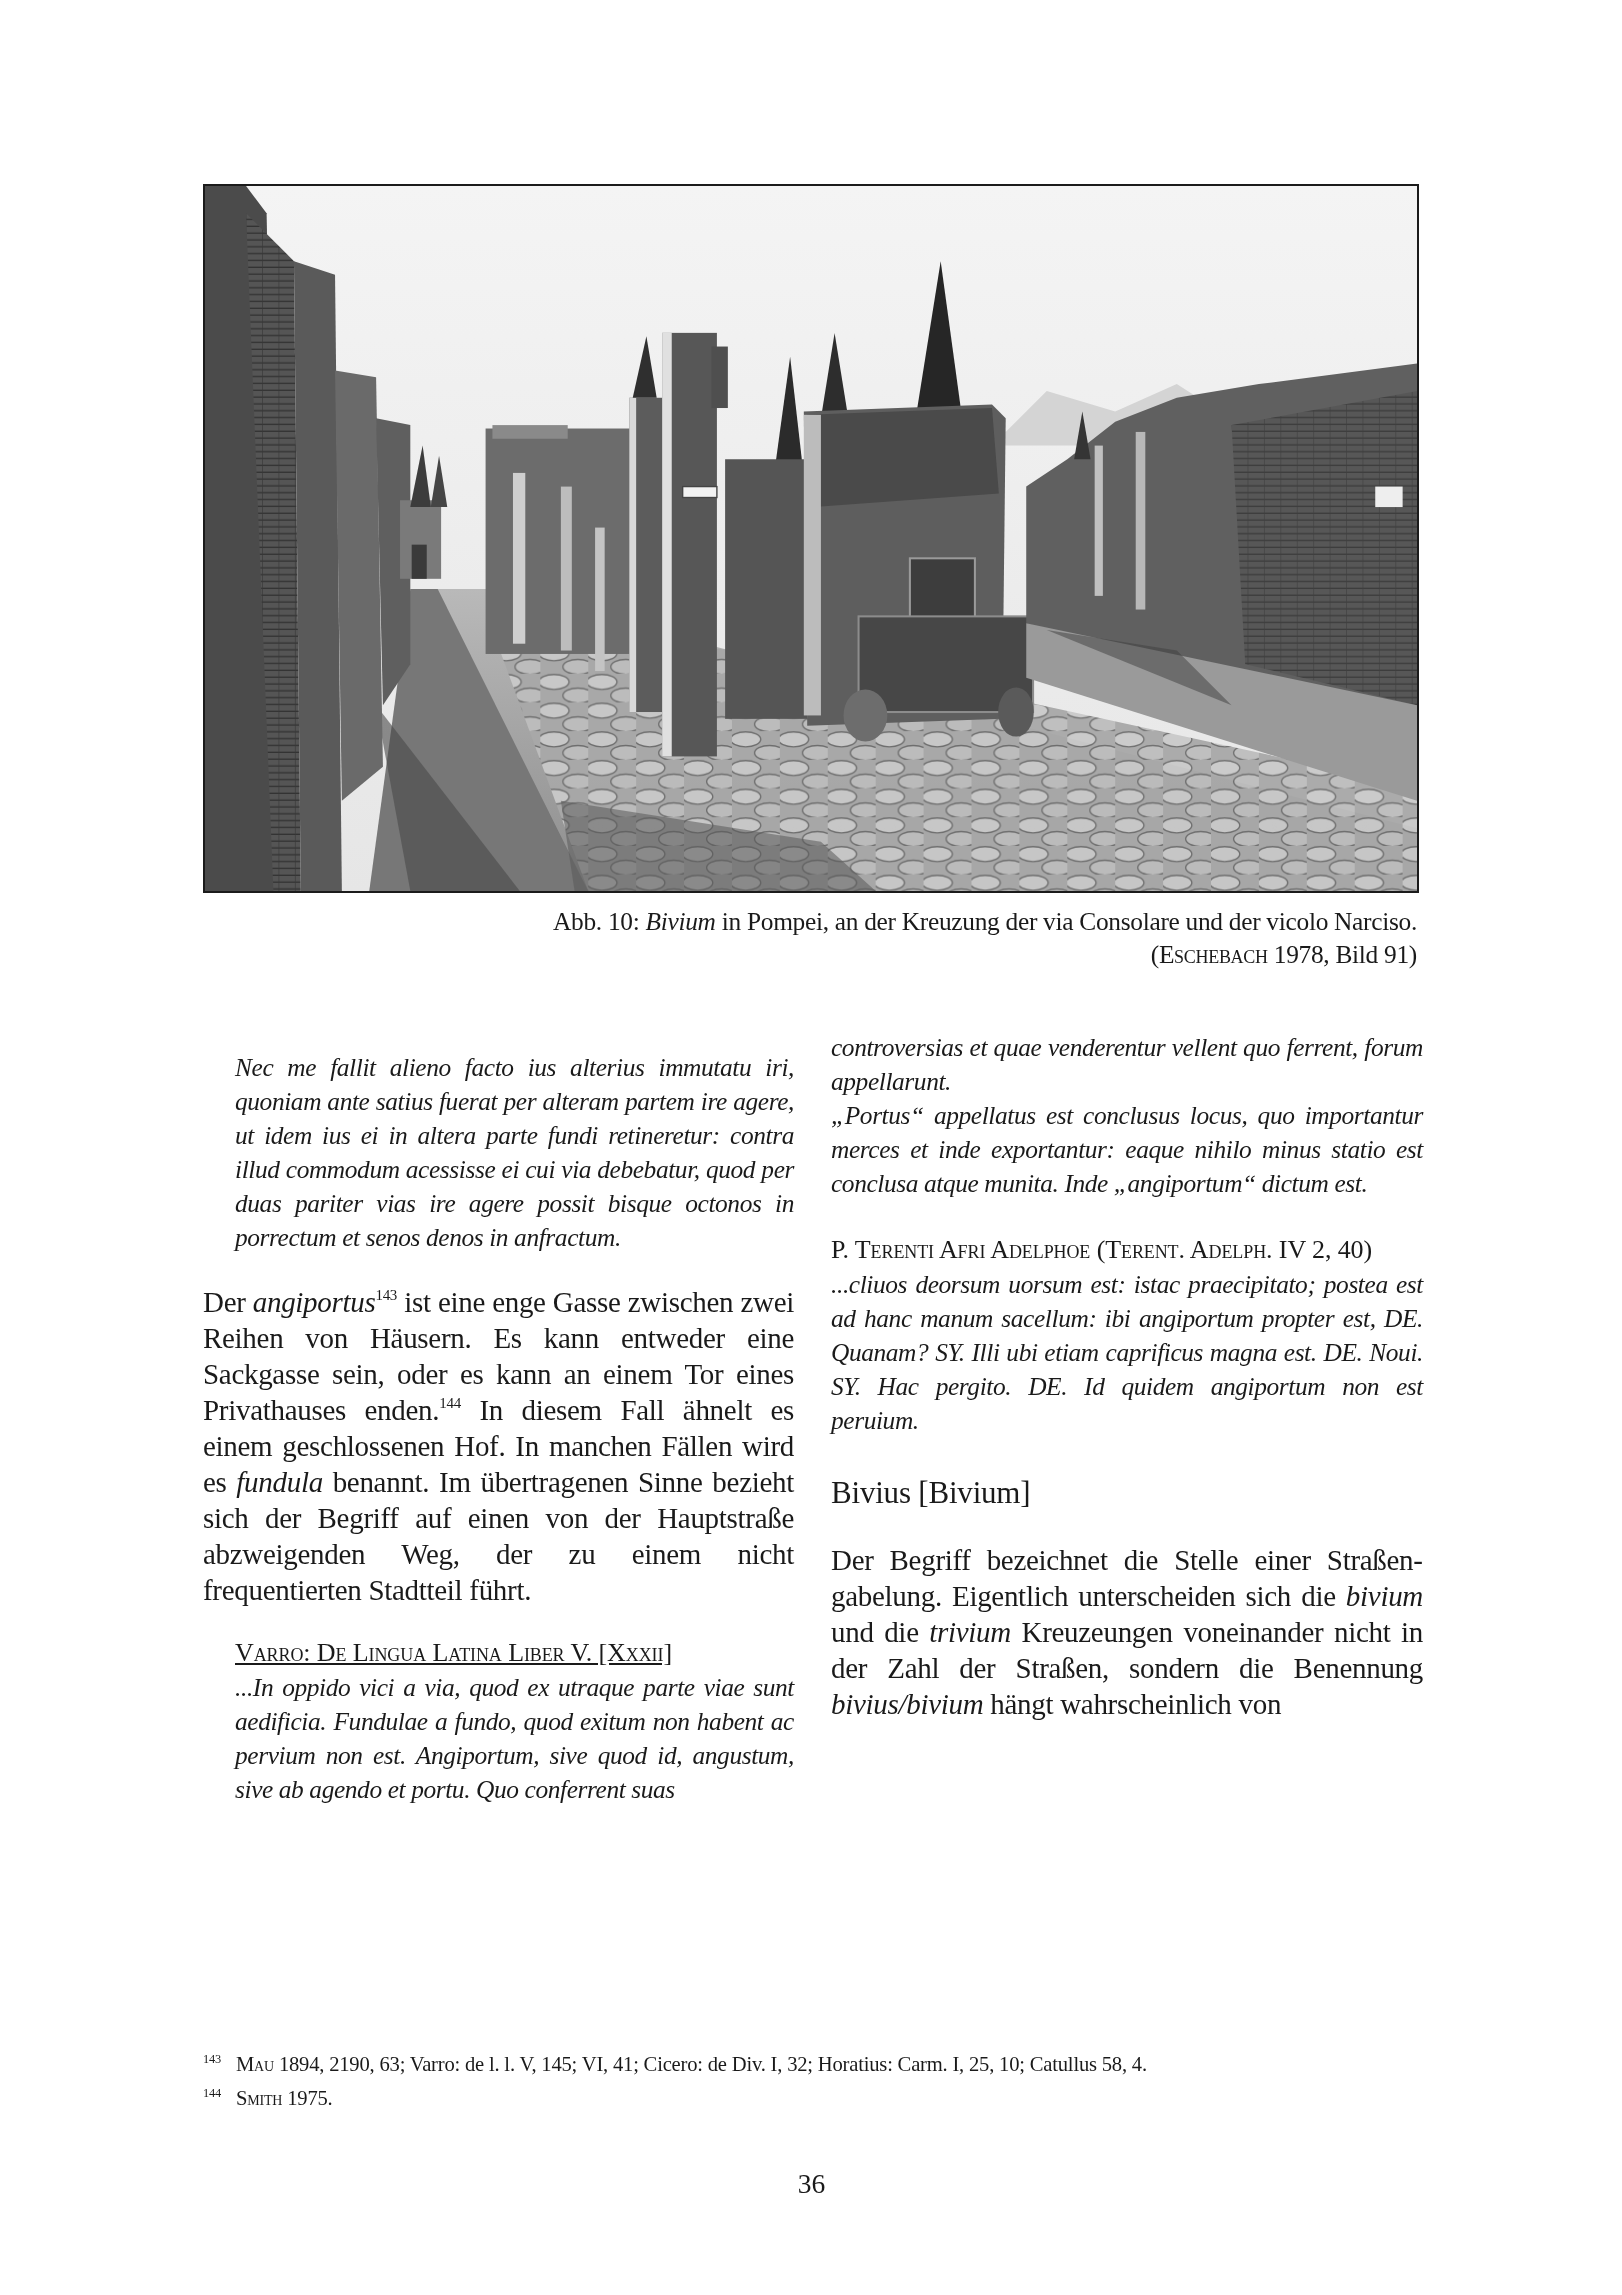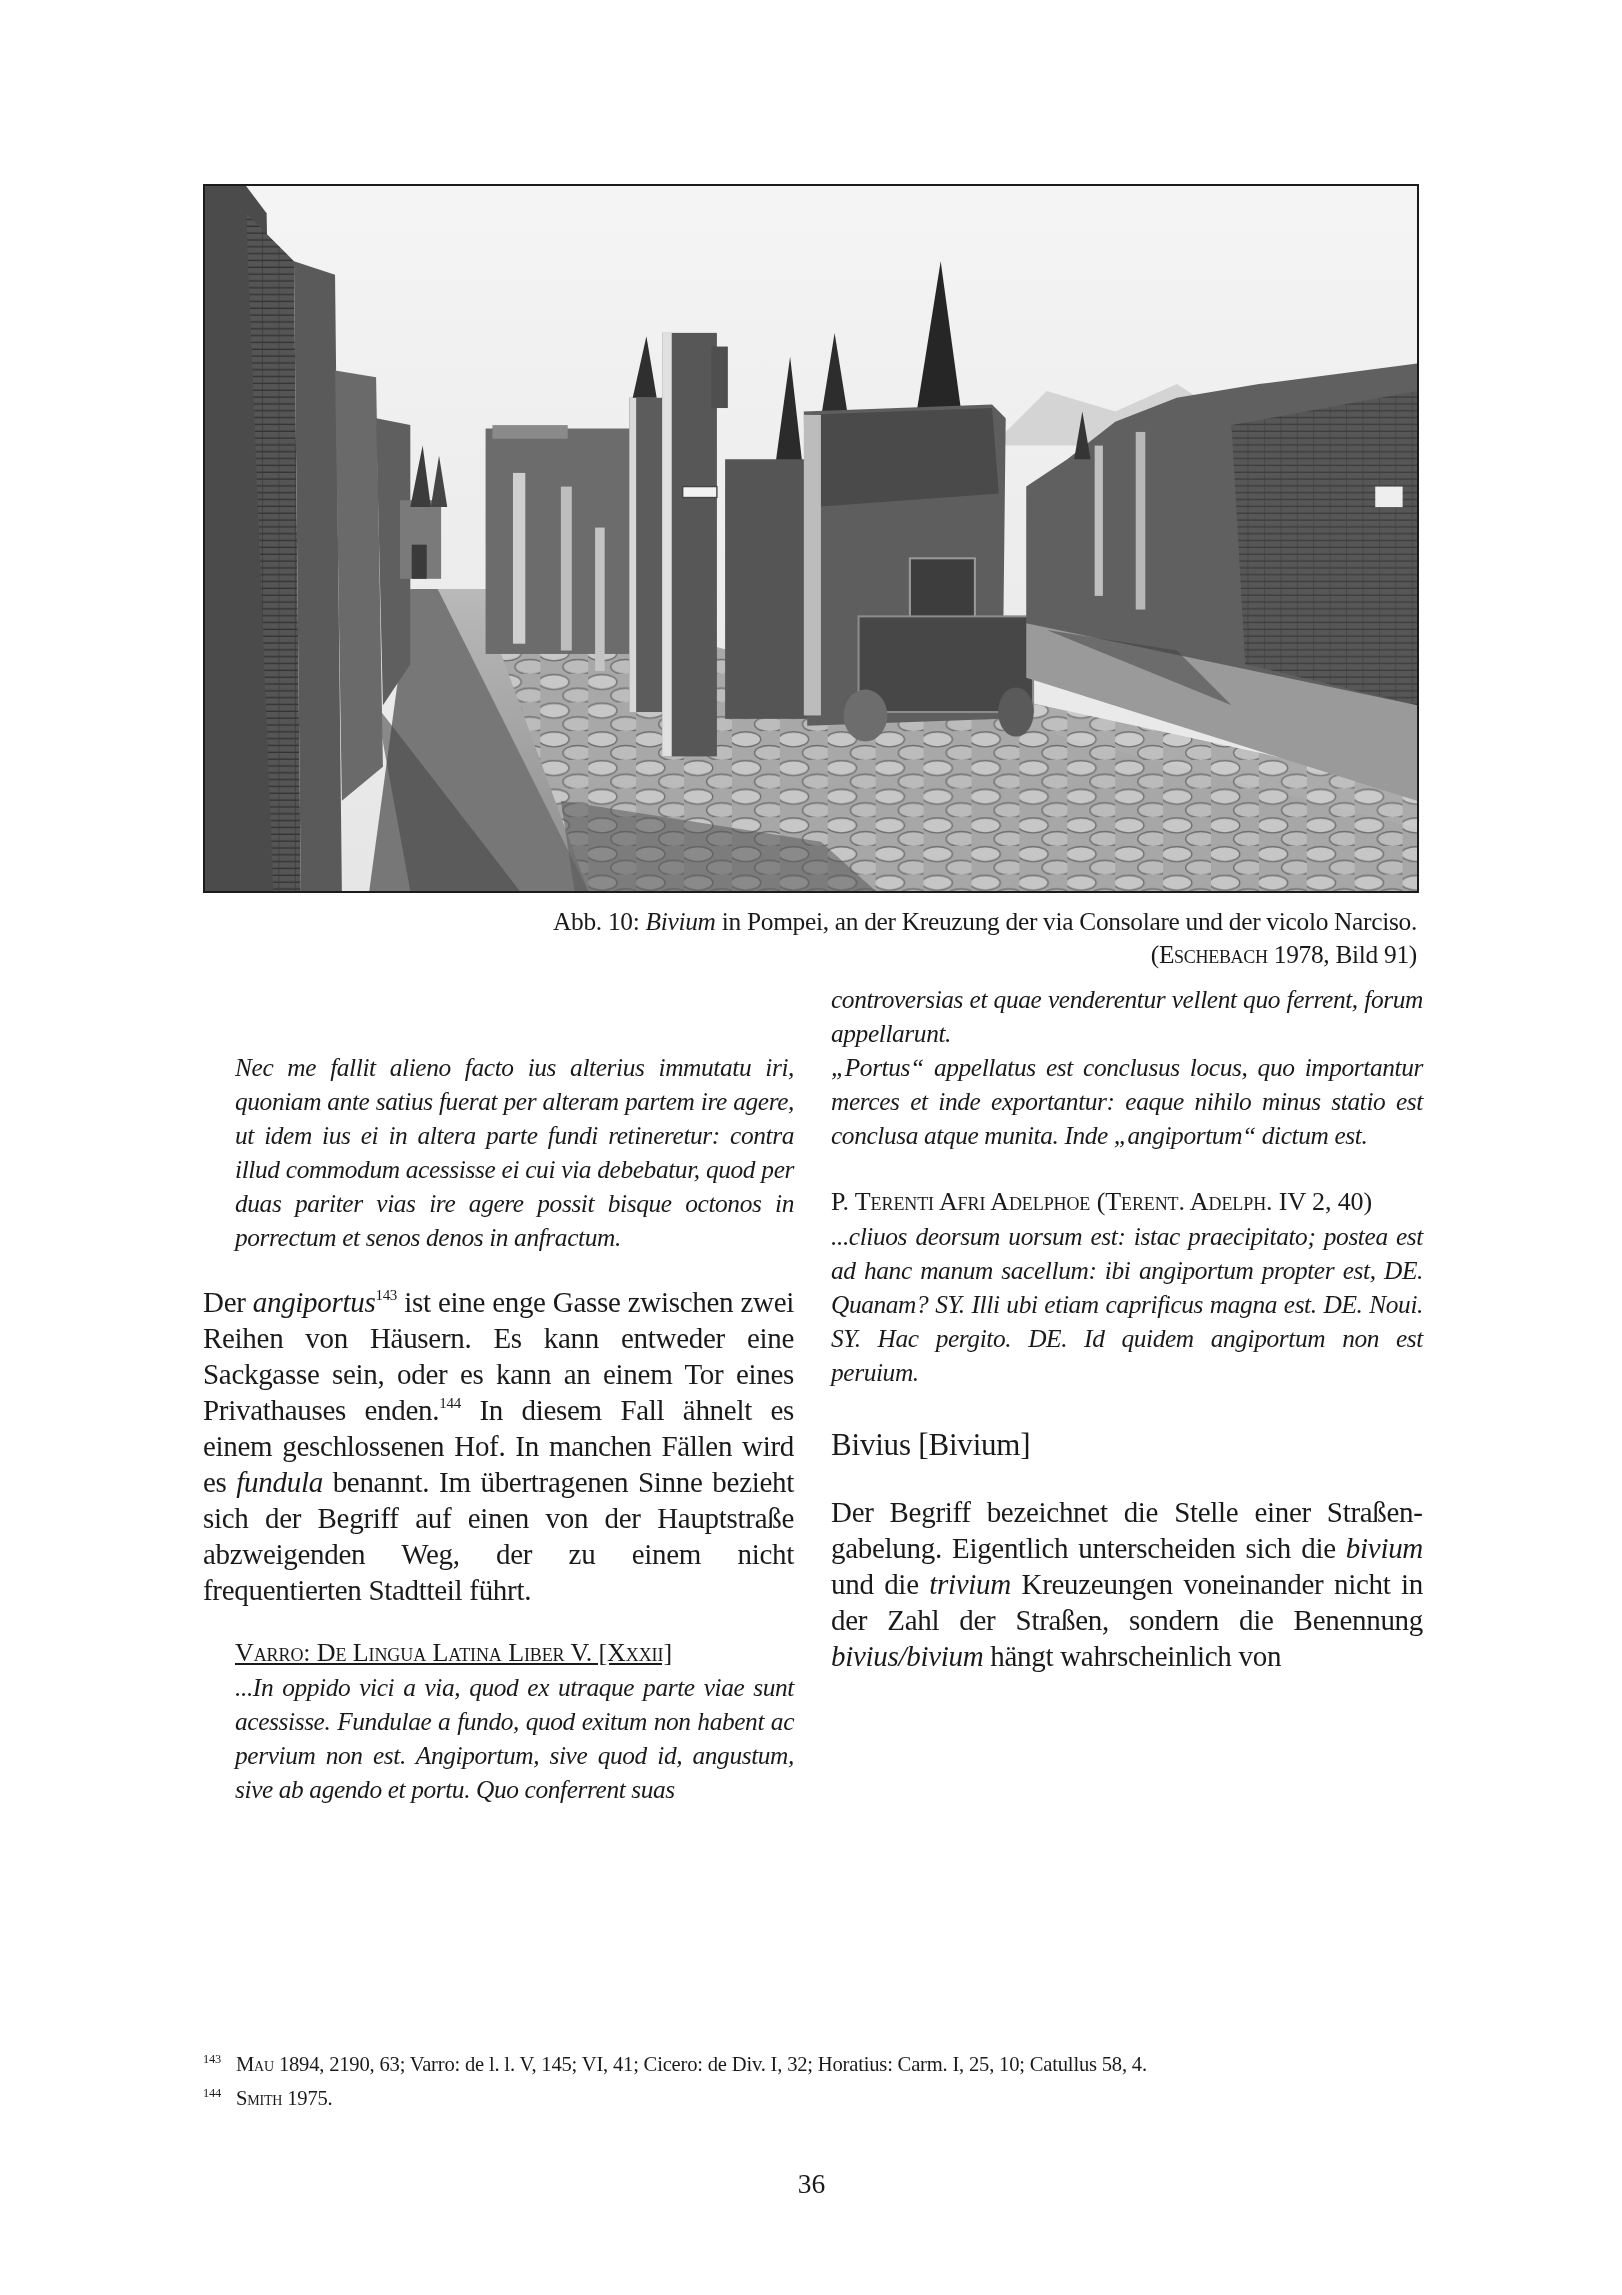--- a/index.html
+++ b/index.html
@@ -7,21 +7,21 @@
          font-family: "Liberation Serif", "DejaVu Serif", serif; color: #1a1a1a; }
   .abs { position: absolute; }
   .photo { left: 203px; top: 184px; width: 1216px; height: 709px;
            border: 2.7px solid #1b1b1b; box-sizing: border-box; overflow: hidden; background: #f2f2f2; }
   .photo svg { display: block; width: 100%; height: 100%; }
   .caption { left: 206px; width: 1211px; top: 905px; text-align: right;
              font-size: 25.4px; line-height: 33px; letter-spacing: -0.3px; }
   .caption i { font-style: italic; }
   .sc { font-variant: small-caps; }
   .col-left { left: 203px; top: 1030px; width: 591px; margin-top: 20px; }
-  .col-right { left: 831px; top: 982px; width: 592px; }
+  .col-right { left: 831px; top: 1030px; width: 592px; }
   .quote { padding-left: 32px; font-style: italic; font-size: 25.4px; line-height: 34px;
            text-align: justify; letter-spacing: -0.4px; }
   .quote-r { font-style: italic; font-size: 25.4px; line-height: 34px; text-align: justify; letter-spacing: -0.4px; }
   .src { font-variant: small-caps; font-size: 26px; line-height: 34px; letter-spacing: -0.1px; }
   .src-indent { padding-left: 32px; text-decoration: underline; }
   h2.section { font-weight: normal; font-size: 31px; line-height: 38px; margin: 0; letter-spacing: -0.2px; }
   .body { font-size: 29px; line-height: 36px; text-align: justify; letter-spacing: -0.3px; margin: 0; }
   .body i { font-style: italic; }
   sup { font-size: 15px; line-height: 0; vertical-align: 12.4px; }
   .footnotes { left: 203px; top: 2045px; width: 1219px; font-size: 20.6px; line-height: 29px; letter-spacing: -0.2px; }
@@ -129,21 +129,21 @@
   </div>
 </div>
 
 <div class="abs col-left">
   <div class="quote">Nec me fallit alieno facto ius alterius immutatu iri, quoniam ante satius fuerat per alteram partem ire agere, ut idem ius ei in altera parte fundi retineretur: contra illud commodum acessisse ei cui via debeba­tur, quod per duas pariter vias ire agere possit bisque octonos in porrectum et senos denos in an­fractum.</div>
 
 
   <p class="body" style="margin-top:30px;"><span>Der</span> <i>angiportus</i><sup>143</sup><span> ist eine enge Gasse zwischen zwei Reihen von Häusern. Es kann entweder eine Sackgasse sein, oder es kann an einem Tor eines Privathauses enden.</span><sup>144</sup><span> In diesem Fall äh­nelt es einem geschlossenen Hof. In manchen Fällen wird es </span><i>fundula</i><span> benannt. Im übertragenen Sinne bezieht sich der Begriff auf einen von der Hauptstraße abzweigenden Weg, der zu einem nicht frequentierten Stadtteil führt.</span></p>
 
   <div class="src src-indent" style="margin-top:27.5px;">Varro: De Lingua Latina Liber V. [Xxxii]</div>
-  <div class="quote">...In oppido vici a via, quod ex utraque parte viae sunt acessisse. Fundulae a fundo, quod exitum non habent ac pervium non est. Angiportum, sive quod id, angus­tum, sive ab agendo et portu. Quo conferrent suas</div>
+  <div class="quote">...In oppido vici a via, quod ex utraque parte viae sunt aedificia. Fundulae a fundo, quod exitum non habent ac pervium non est. Angiportum, sive quod id, angus­tum, sive ab agendo et portu. Quo conferrent suas</div>
 </div>
 
 <div class="abs col-right">
   <div class="quote-r">controversias et quae venderentur vellent quo ferrent, forum appellarunt.</div>
 
   <div class="quote-r">„Portus“ appellatus est conclusus locus, quo impor­tantur merces et inde exportantur: eaque nihilo minus statio est conclusa atque munita. Inde „angiportum“ dictum est.</div>
 
   <div class="src" style="margin-top:33px;">P. Terenti Afri Adelphoe (Terent. Adelph. IV 2, 40)</div>
   <div class="quote-r">...cliuos deorsum uorsum est: istac praecipitato; postea est ad hanc manum sacellum: ibi angiportum propter est, DE. Quanam? SY. Illi ubi etiam caprificus magna est. DE. Noui. SY. Hac pergito. DE. Id quidem angiportum non est peruium.</div>
 

